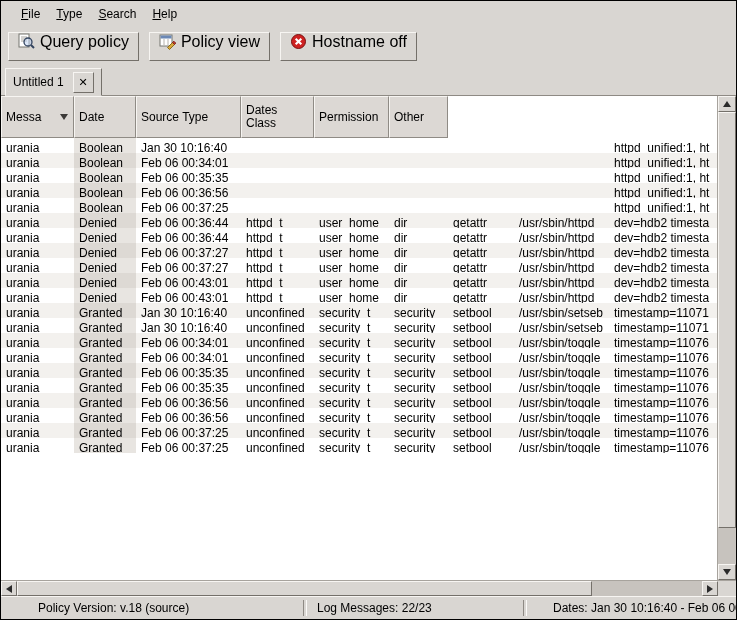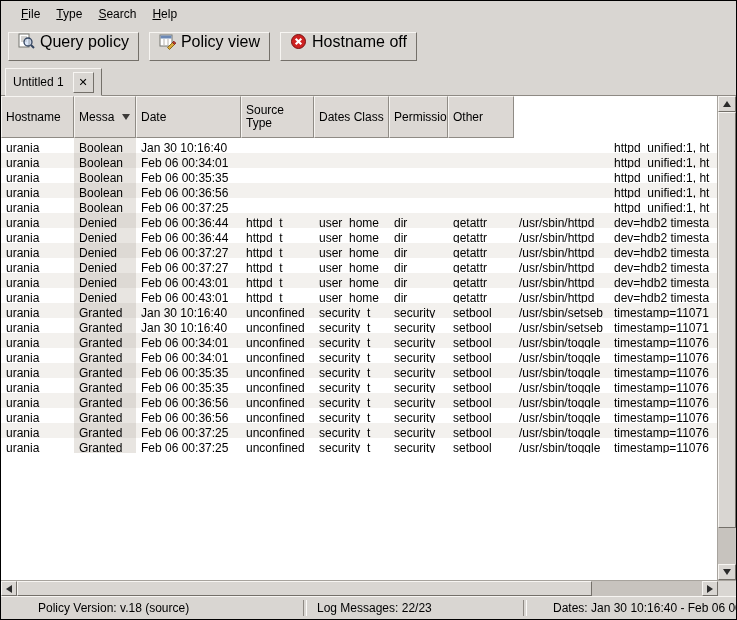--- a/index.html
+++ b/index.html
@@ -151,23 +151,20 @@
       <span class="tab-close">
         <span>✕</span>
       </span>
     </div>
   </div>
 
   <div class="content">
     <div class="table-wrap">
       <div class="thead-row grid-cols">
         <div class="hcell">
-            <span>Hostname</span>
-          </div>
-        <div class="hcell">
             <span>Messa</span>
             <span class="sort-arrow"></span>
           </div>
         <div class="hcell">
             <span>Date</span>
           </div>
         <div class="hcell">
             <span>Source Type</span>
           </div>
         <div class="hcell">

